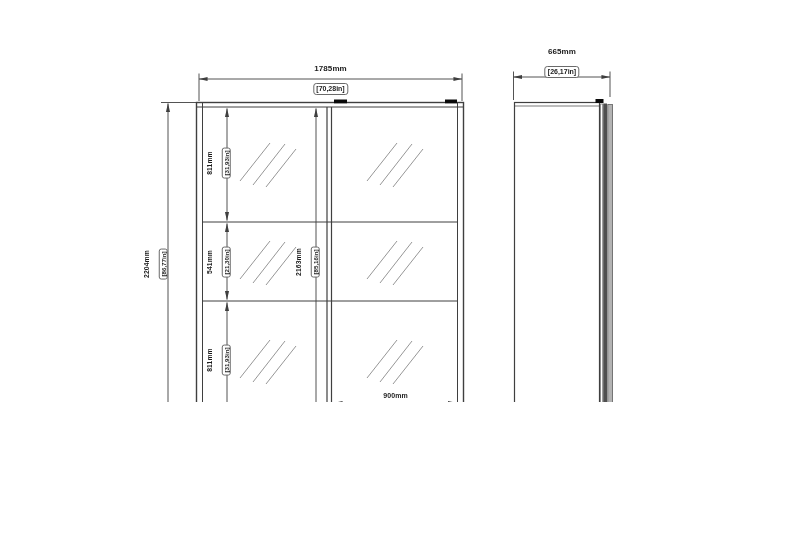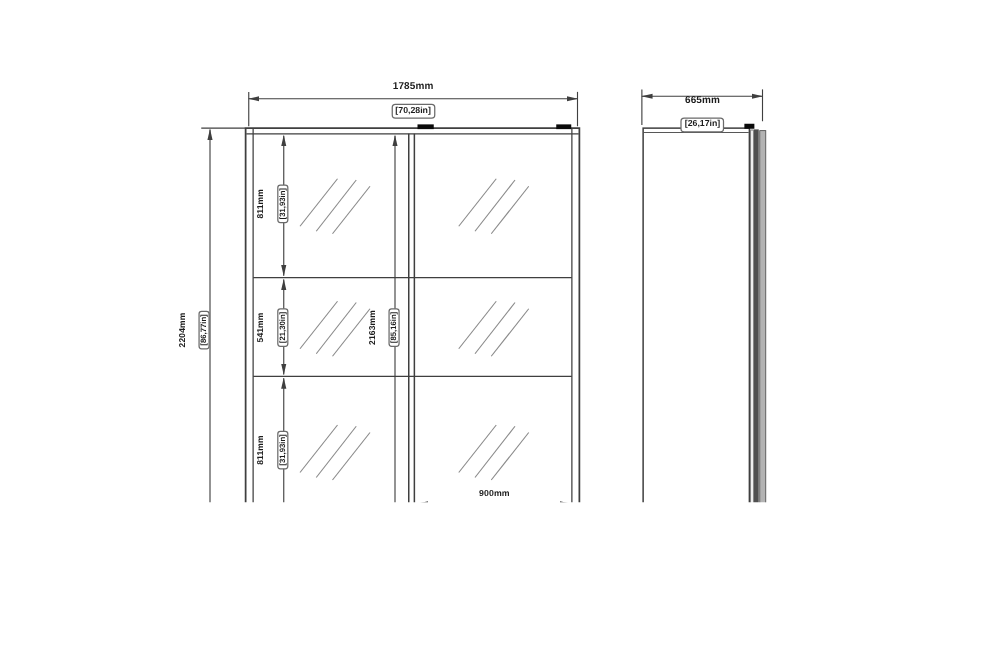--- a/index.html
+++ b/index.html
@@ -160,21 +160,21 @@
       <line x1="513.5" y1="71.5" x2="513.5" y2="100"></line>
       <line x1="610" y1="71.5" x2="610" y2="97"></line>
     </g>
   </svg>
 
   <div class="dim-label h-label" style="left:330.5px; top:64px;">
     <div class="mm">1785mm</div>
     <div class="boxrow"><span class="inbox">[70,28in]</span></div>
   </div>
 
-  <div class="dim-label h-label" style="left:562px; top:75px;">
+  <div class="dim-label h-label" style="left:562px; top:47px;">
     <div class="mm">665mm</div>
     <div class="boxrow"><span class="inbox">[26,17in]</span></div>
   </div>
 
   <div class="dim-label v-label" style="left:156px; top:263.5px;">
     <div class="mm">2204mm</div>
     <div class="boxrow"><span class="inbox">[86,77in]</span></div>
   </div>
 
   <div class="dim-label v-label" style="left:219px; top:163px;">

